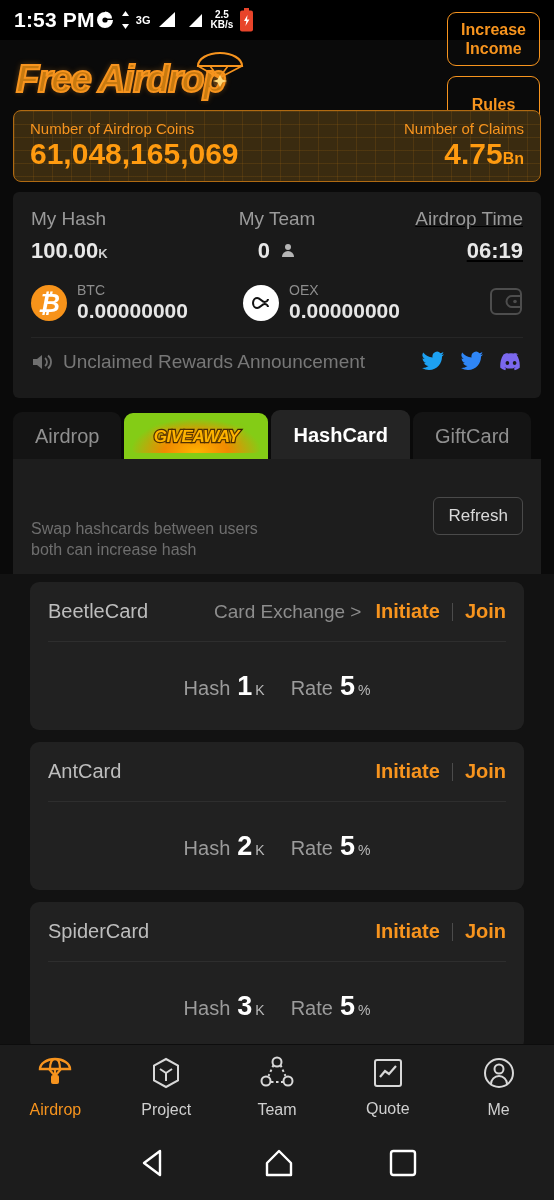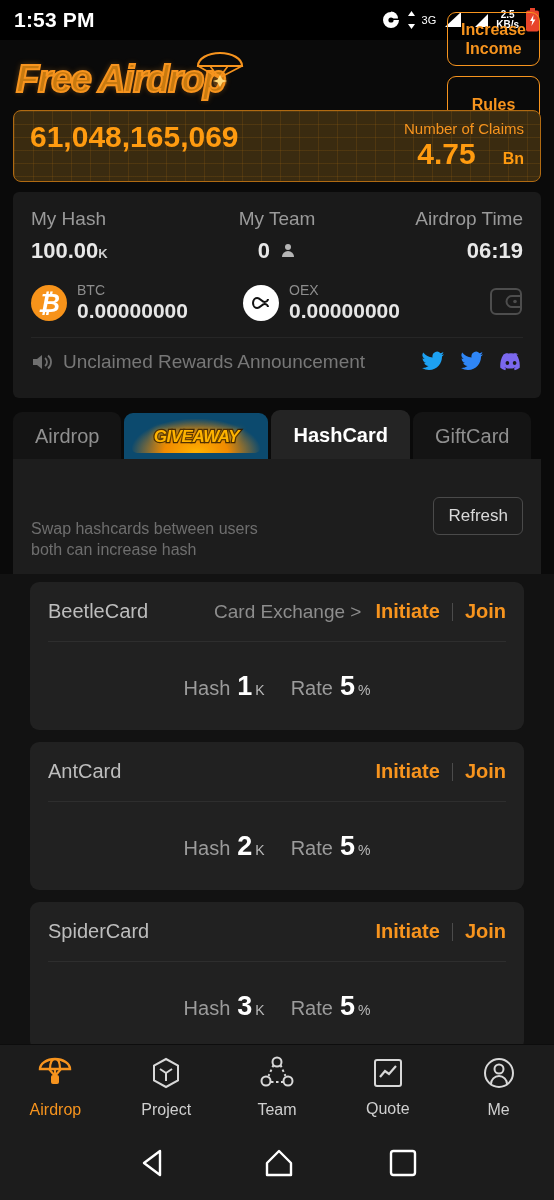--- a/index.html
+++ b/index.html
@@ -7,27 +7,27 @@
     width: 554px; height: 1200px;
     background: #000;
     font-family: "Liberation Sans", sans-serif;
     overflow: hidden;
   }
   .phone { position: relative; width: 554px; height: 1200px; background: #0a0a0a; }
 
   
   .statusbar {
     height: 40px; display: flex; align-items: center;
-    justify-content: space-between; padding: 8px 14px;
+    padding: 8px 14px;
     background: #000;
   }
   .status-time { color: #fff; font-size: 21px; font-weight: bold; letter-spacing: .2px; }
   .status-icons { display: flex; align-items: center; gap: 6px; }
   .si { display: flex; align-items: center; }
-  .net-label { color: #fff; font-size: 11px; font-weight: normal; line-height: 1; }
+  .net-label { color: #fff; font-size: 11px; font-weight: bold; line-height: 1; }
   .kbs { color:#fff; font-size:10px; font-weight:bold; line-height:1.05; text-align:center; }
 
   
   .appbar {
     height: 64px; display: flex; align-items: center;
     justify-content: space-between; padding: 0 14px 0 16px; background:#0a0a0a;
   }
   .logo-wrap { position: relative; width: 250px; height: 56px; }
   .logo-text {
     position:absolute; left:0; top:14px;
@@ -55,29 +55,29 @@
     background-color: #3a2b10;
     background-image:
       linear-gradient(to right, rgba(190,120,20,.16) 1px, transparent 1px),
       linear-gradient(to bottom, rgba(190,120,20,.16) 1px, transparent 1px);
     background-size: 19px 13px;
     padding: 9px 16px;
   }
   .banner-row { display: flex; justify-content: space-between; align-items: flex-start; }
   .banner-label { color:#f7941e; font-size:15px; }
   .banner-val { color:#ff9b10; font-size:30px; font-weight:bold; line-height: 34px; }
-  .banner-val .unit { font-size: 16px; font-weight: bold; margin-left: 27px; }
+  .banner-val .unit { font-size: 16px; font-weight: bold; }
   .banner-col-r { text-align: right; }
 
   
   .infocard { margin: 10px 13px 0; background: #1a1a1a; border-radius: 6px; padding: 16px 18px 10px; }
   .three { display:flex; }
   .three > div { flex: 1; }
   .three .c2 { text-align: center; }
-  .three .c3 { text-align: right; }
+  .three .c3 { text-align: right; text-decoration: underline; }
   .muted { color: #9a9a9a; font-size: 19px; }
   .strong { color: #e8e8e8; font-size: 22px; font-weight: bold; margin-top: 8px; }
   .strong .sm { font-size: 13px; font-weight: bold; color:#cfcfcf; }
 
   .coinrow { display:flex; align-items:center; margin-top: 18px; padding-bottom: 14px;
              border-bottom: 1px solid #262626; }
   .coin { display:flex; align-items:center; gap: 10px; width: 212px; }
   .coin-ic { width: 36px; height: 36px; border-radius: 50%; display:flex; align-items:center; justify-content:center; flex: none; }
   .btc-ic { background: #f7931a; color:#fff; font-size:25px; font-weight:bold; font-style: italic; line-height:36px; }
   .oex-ic { background:#fff; }
@@ -89,21 +89,21 @@
   .announce-txt { color:#777; font-size: 19px; }
   .social { margin-left:auto; display:flex; align-items:center; gap: 15px; }
 
   
   .tabs { display:flex; align-items:flex-end; margin: 12px 13px 0; gap: 3px; }
   .tab {
     background: #141414; color: #8f8f8f; font-size: 20px;
     border-radius: 9px 9px 0 0; padding: 14px 22px 13px; line-height: 1;
   }
   .tab.active { background: #242424; color:#fff; font-weight: bold; padding: 15px 22px 14px; }
-  .tab.promo { padding: 6px 8px; background:#0c4a6e; display:flex; align-items:center; }
+  .tab.promo { padding: 6px 8px; background:#84cc16; display:flex; align-items:center; }
   .giveaway {
     position: relative; width: 128px; height: 34px; border-radius: 5px;
     display:flex; align-items:center; justify-content:center;
     background: radial-gradient(ellipse at 50% 95%, #ffb200 0%, #f08a00 35%, rgba(255,150,0,0) 72%);
   }
   .giveaway span {
     font-size: 17px; font-weight: bold; font-style: italic; letter-spacing: -.5px;
     color:#ffb400; -webkit-text-stroke: 2.5px #241200; paint-order: stroke fill;
     text-shadow: 0 0 7px rgba(255,170,0,.9);
   }
@@ -209,20 +209,21 @@
     <div class="hdr-btns">
       <button class="hdr-btn">Increase
 Income</button>
       <button class="hdr-btn" style="padding:18px 14px;">Rules</button>
     </div>
   </div>
 
   <div class="banner">
     <div class="banner-row">
       <div>
+        <div class="banner-label">Number of Airdrop Coins</div>
         <div class="banner-val">61,048,165,069</div>
       </div>
       <div class="banner-col-r">
         <div class="banner-label">Number of Claims</div>
         <div class="banner-val">
           <span>4.75</span><span class="unit">Bn</span>
         </div>
       </div>
     </div>
   </div>

